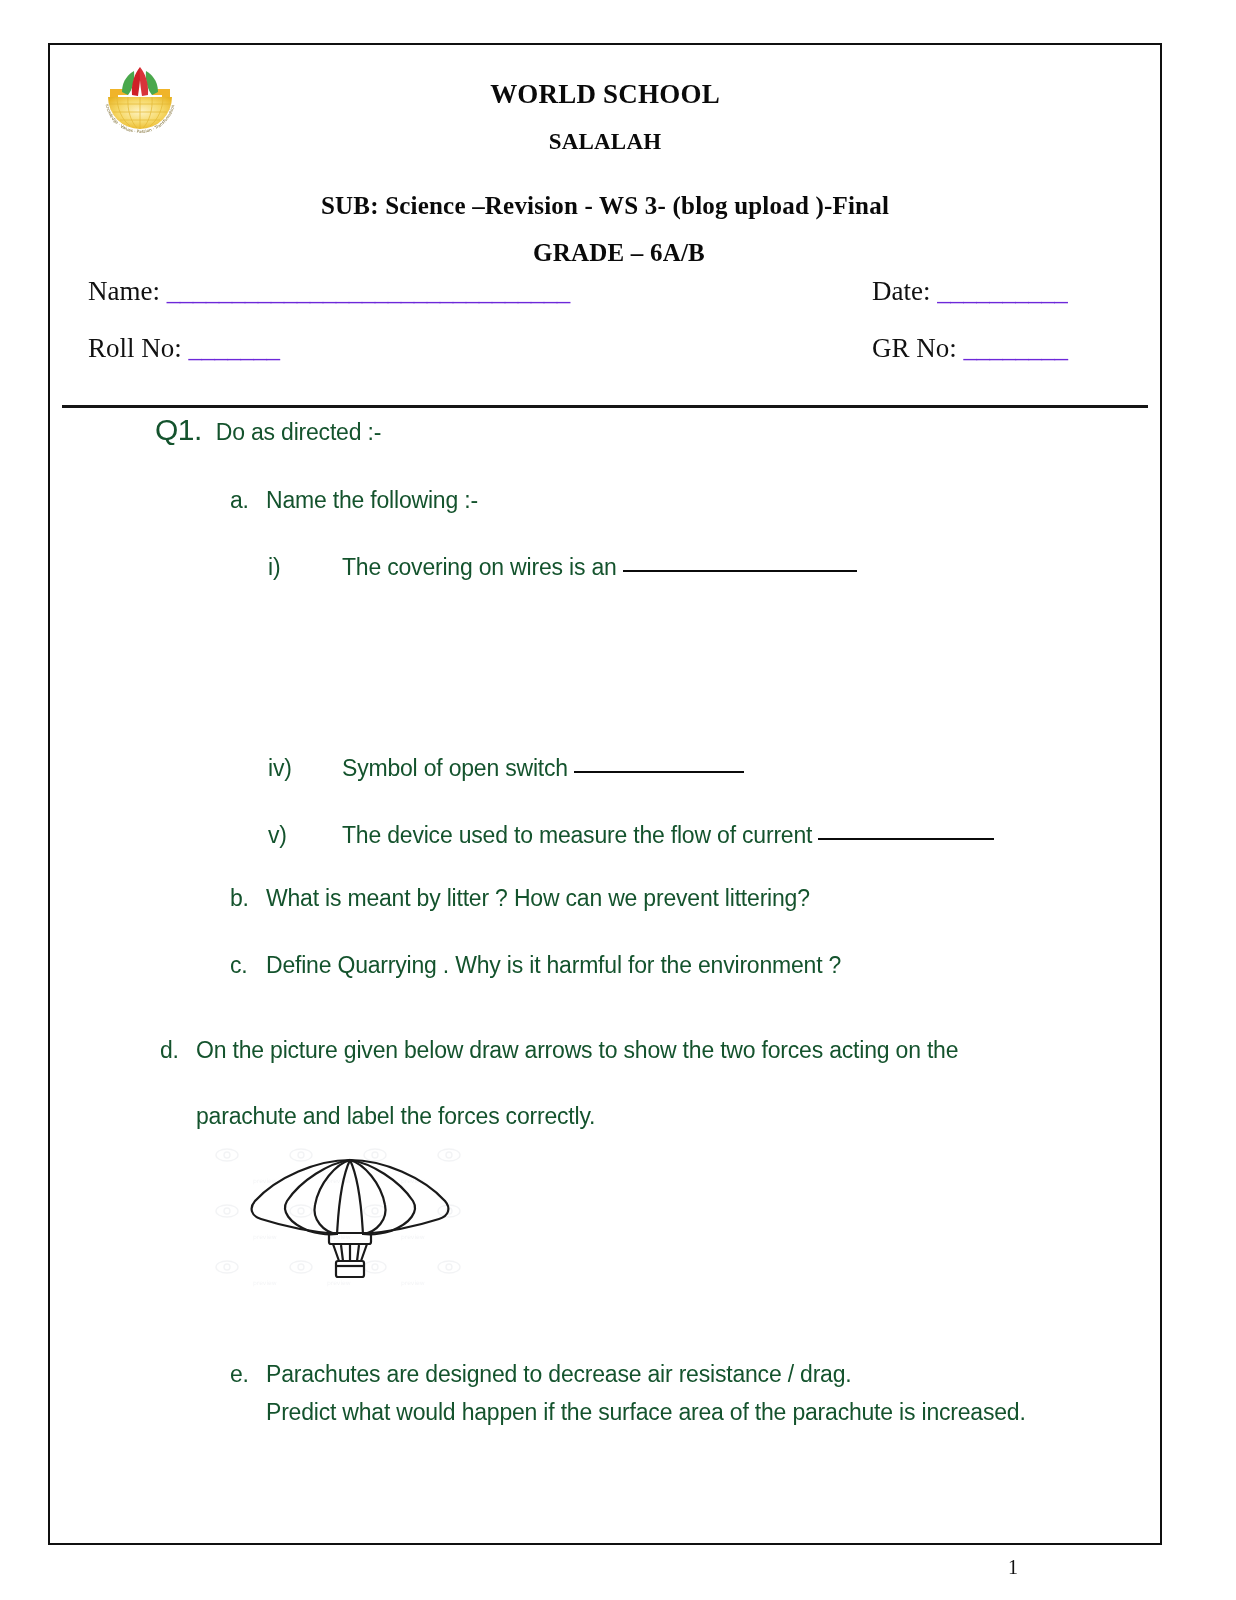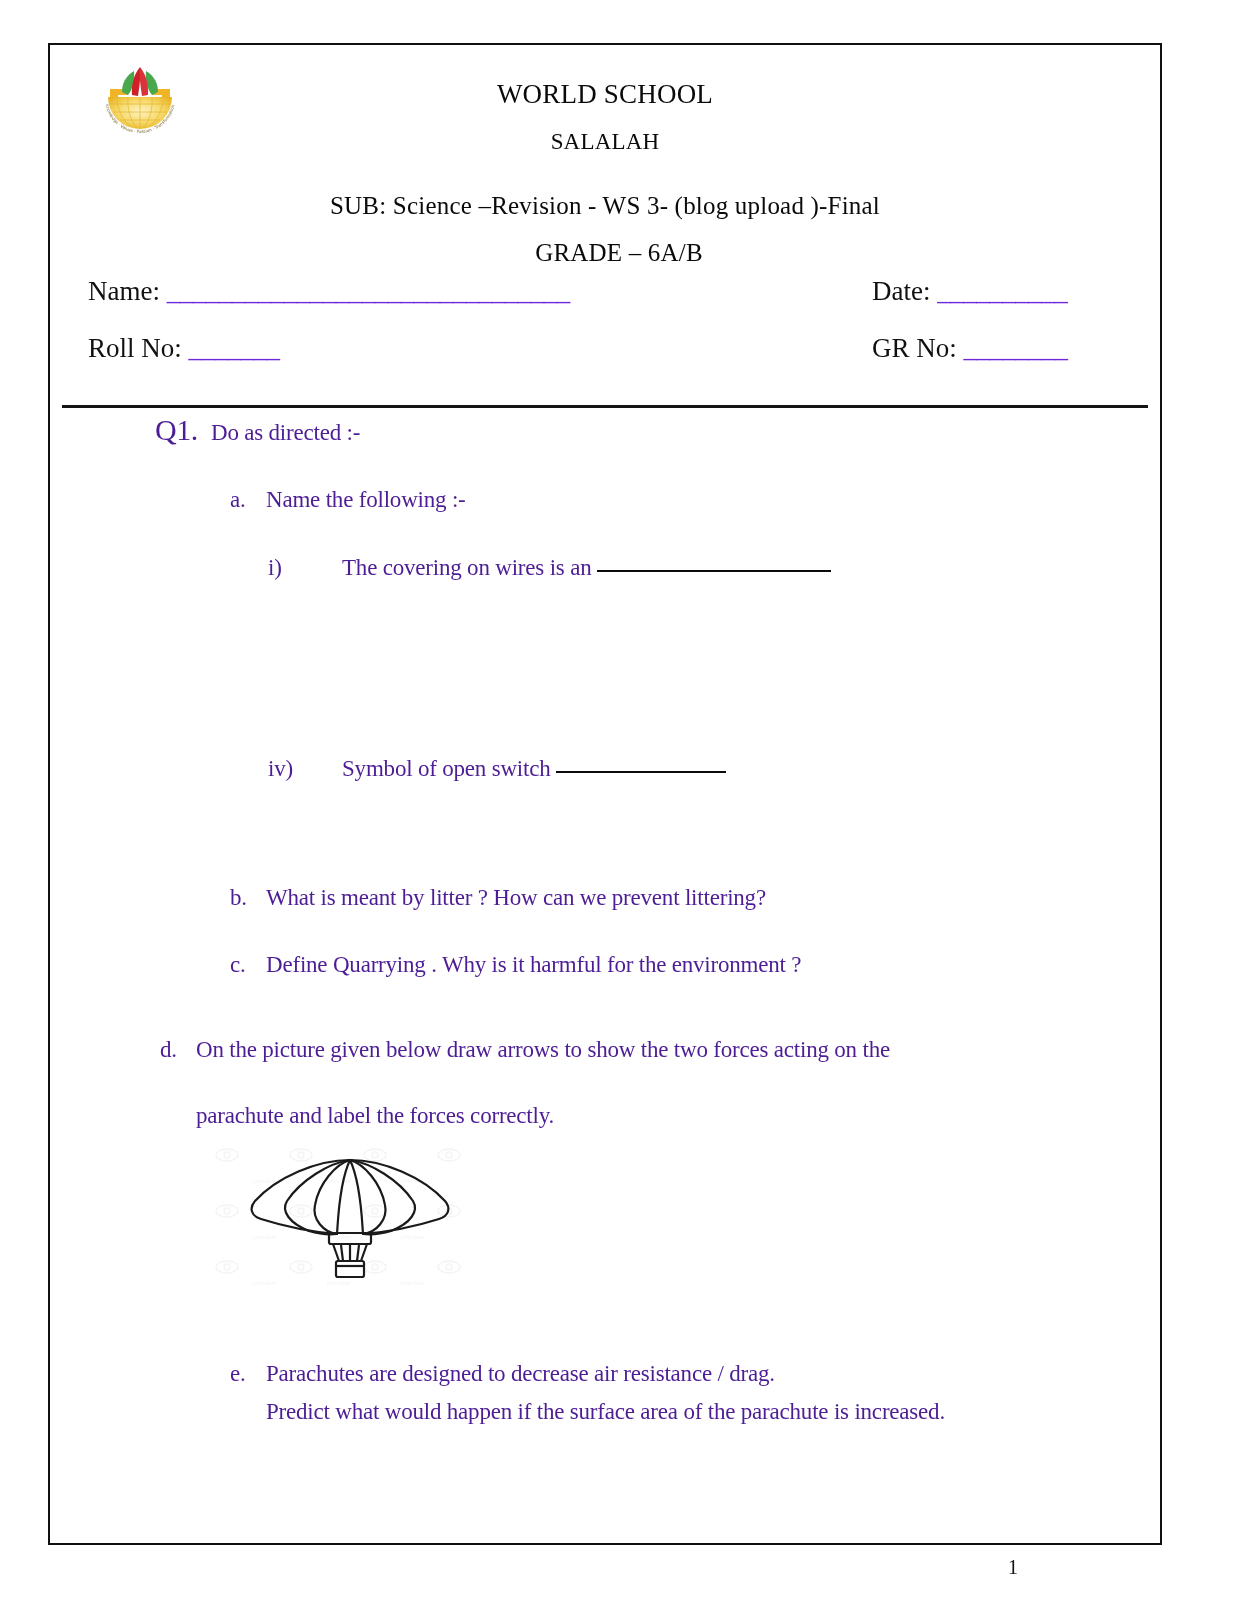--- a/index.html
+++ b/index.html
@@ -37,21 +37,21 @@
   }
 
   
   .header {
     position: absolute;
     left: 0;
     top: 36px;
     width: 100%;
     text-align: center;
     font-family: "Liberation Serif", serif;
-    font-weight: normal;
+    font-weight: bold;
     color: #0a0a0a;
   }
   .header .hline {
     line-height: 1.0;
     letter-spacing: 0.2px;
   }
   .h-school   { font-size: 27px; margin-bottom: 22px; }
   .h-city     { font-size: 23px; margin-bottom: 23px; }
   .h-sub      { font-size: 25px; margin-bottom: 22px; margin-top: 40px; }
   .h-grade    { font-size: 25px; padding-left: 28px; }
@@ -77,23 +77,23 @@
     position: absolute;
     left: 12px;
     top: 360px;
     width: 1086px;
     height: 0;
     border-top: 3px solid #151515;
   }
 
   
   .body-font {
-    font-family: Liberation Serif, serif;
+    font-family: Liberation Sans, sans-serif;
     font-size: 22px;
-    color: #4c1d95;
+    color: #14532d;
     letter-spacing: -0.2px;
   }
 
   .q1 {
     position: absolute;
     left: 105px;
     top: 368px;
     white-space: nowrap;
   }
   .q1 .qlabel {
@@ -264,20 +264,24 @@
     <span class="marker">a.</span><span>Name the following :-</span>
   </div>
 
   <div class="rn body-font rn-i">
     <span class="num">i)</span><span>The covering on wires is an</span>
     <span class="ul" style="width:234px"></span>
   </div>
   <div class="rn body-font rn-iv">
     <span class="num">iv)</span><span>Symbol of open switch</span>
     <span class="ul" style="width:170px"></span>
+  </div>
+  <div class="rn body-font rn-v">
+    <span class="num">v)</span><span>The device used to measure the flow of current</span>
+    <span class="ul" style="width:176px"></span>
   </div>
 
   <div class="part body-font p-b">
     <span class="marker">b.</span><span>What is meant by litter ? How can we prevent littering?</span>
   </div>
 
   <div class="part body-font p-c">
     <span class="marker">c.</span><span>Define Quarrying . Why is it harmful for the environment ?</span>
   </div>
 

